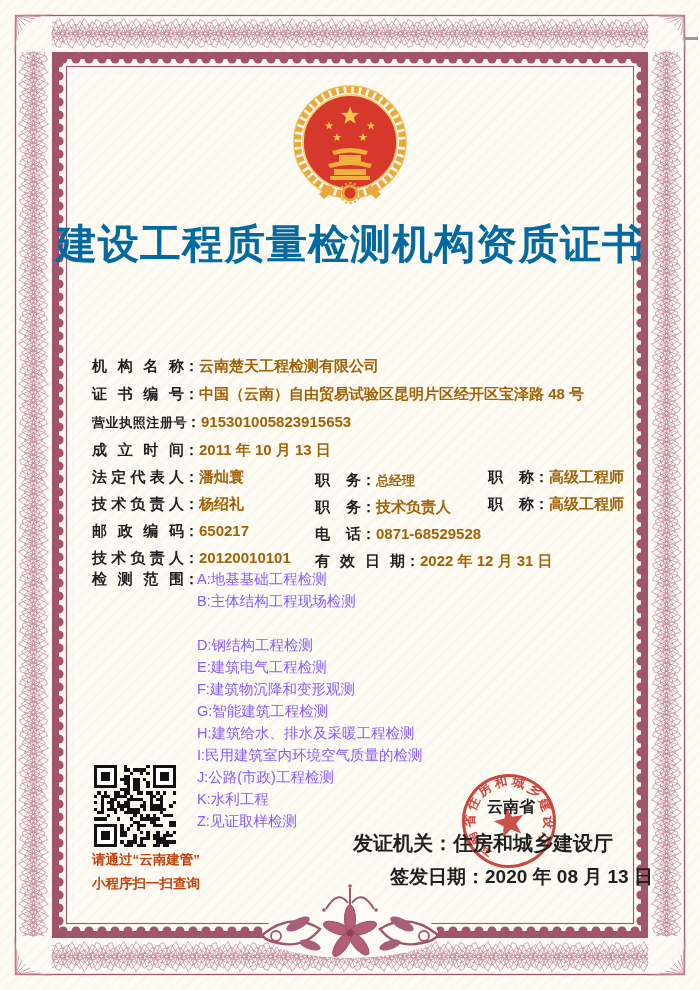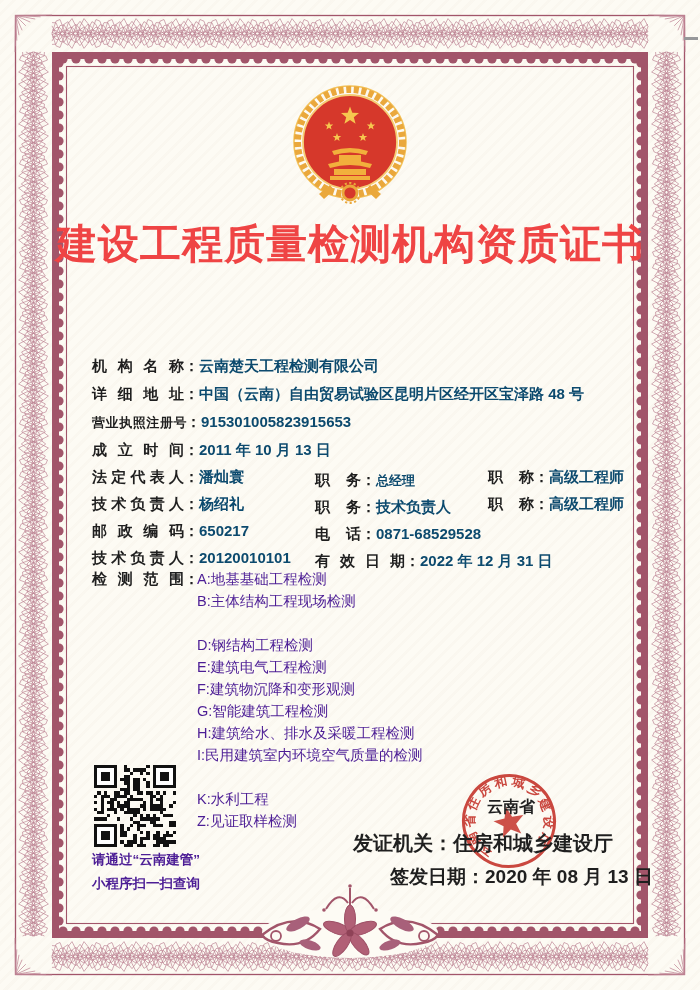--- a/index.html
+++ b/index.html
@@ -3,36 +3,36 @@
 <meta charset="utf-8">
 <style>
   html,body{margin:0;padding:0;background:#ffffff;}
   .sheet{position:relative;width:700px;height:990px;background:#fdfbf4;overflow:hidden;
          font-family:"Liberation Sans","DejaVu Sans",sans-serif;color:#1f1f1f;}
   .sheet:before{content:"";position:absolute;inset:0;
      background:repeating-linear-gradient(135deg,rgba(180,150,120,.035) 0 3px,rgba(255,255,255,0) 3px 9px);}
   svg.frame{position:absolute;left:0;top:0;z-index:1;}
   .emblem{position:absolute;left:292px;top:84px;z-index:2;}
   .title{position:absolute;left:0;top:217px;width:700px;text-align:center;
-         font-size:41px;font-weight:900;letter-spacing:1px;color:#ef4444;z-index:2;}
+         font-size:41px;font-weight:900;letter-spacing:1px;color:#0369a1;z-index:2;}
   .content{position:absolute;inset:0;z-index:3;}
   .row{position:absolute;left:92px;width:560px;height:22px;font-size:15px;white-space:nowrap;}
   .lbl{display:inline-block;text-align:justify;text-align-last:justify;font-weight:700;vertical-align:top;}
   .w4{width:92px;}
   .wlic{width:94px;font-size:13px;letter-spacing:-0.5px;font-weight:700;padding-top:1px;}
   .cl{font-weight:700;}
-  .val{font-weight:600;color:#0c4a6e;}
+  .val{font-weight:600;color:#a16207;}
   .val-sm{font-size:13px;}
   .c2{position:absolute;left:223px;top:3px;}
   .c3{position:absolute;left:396px;top:0;}
   .lbl2{display:inline-block;width:46px;text-align:justify;text-align-last:justify;font-weight:700;}
   .lbl4{display:inline-block;width:90px;text-align:justify;text-align-last:justify;font-weight:700;}
-  .scope-item{position:absolute;left:197px;width:420px;font-size:14.5px;font-weight:500;color:#4c1d95;white-space:nowrap;}
+  .scope-item{position:absolute;left:197px;width:420px;font-size:14.5px;font-weight:500;color:#8b5cf6;white-space:nowrap;}
   .qr-wrap{position:absolute;left:94px;top:765px;z-index:3;}
-  .qr-cap{position:absolute;left:92px;font-size:13.5px;font-weight:700;color:#4c1d95;z-index:3;white-space:nowrap;}
+  .qr-cap{position:absolute;left:92px;font-size:13.5px;font-weight:700;color:#c2410c;z-index:3;white-space:nowrap;}
   .seal{position:absolute;left:424px;top:731px;z-index:4;opacity:.9;}
   .issue-province{position:absolute;left:487px;top:797px;font-size:16px;font-weight:800;z-index:5;}
   .issue-line{position:absolute;left:353px;font-size:20px;font-weight:800;z-index:5;white-space:nowrap;}
   .issue-authority{top:830px;}
   .issue-date{top:864px;font-size:19px;margin-left:37px;}
   .scan-dash{position:absolute;left:684px;top:37px;width:14px;height:3px;background:#97989a;z-index:2;}
 </style>
 </head>
 <body>
 
@@ -426,21 +426,21 @@
 
   <div class="title">建设工程质量检测机构资质证书</div>
 
   <div class="content">
 
     <div class="row" style="top:357px">
       <span class="lbl w4">机构名称</span><span class="cl">：</span><span class="val">云南楚天工程检测有限公司</span>
     </div>
 
     <div class="row" style="top:385px">
-      <span class="lbl w4">详细地址</span><span class="cl">：</span><span class="val">中国（云南）自由贸易试验区昆明片区经开区宝泽路 48 号</span>
+      <span class="lbl w4">证书编号</span><span class="cl">：</span><span class="val">中国（云南）自由贸易试验区昆明片区经开区宝泽路 48 号</span>
     </div>
 
     <div class="row" style="top:413px">
       <span class="lbl wlic">营业执照注册号</span><span class="cl">：</span><span class="val">915301005823915653</span>
     </div>
 
     <div class="row" style="top:441px">
       <span class="lbl w4">成立时间</span><span class="cl">：</span><span class="val">2011 年 10 月 13 日</span>
     </div>
 
@@ -471,20 +471,21 @@
     </div>
 
     <div class="scope-item" style="top:570px">A:地基基础工程检测</div>
     <div class="scope-item" style="top:592px">B:主体结构工程现场检测</div>
     <div class="scope-item" style="top:636px">D:钢结构工程检测</div>
     <div class="scope-item" style="top:658px">E:建筑电气工程检测</div>
     <div class="scope-item" style="top:680px">F:建筑物沉降和变形观测</div>
     <div class="scope-item" style="top:724px">H:建筑给水、排水及采暖工程检测</div>
     <div class="scope-item" style="top:702px">G:智能建筑工程检测</div>
     <div class="scope-item" style="top:746px">I:民用建筑室内环境空气质量的检测</div>
+    <div class="scope-item" style="top:768px">J:公路(市政)工程检测</div>
     <div class="scope-item" style="top:790px">K:水利工程</div>
     <div class="scope-item" style="top:812px">Z:见证取样检测</div>
   </div>
 
   <div class="qr-wrap">
     <svg id="qr" width="82" height="82" viewBox="0 0 25 25" shape-rendering="crispEdges">
         <rect x="9" y="0" width="1" height="1" fill="#111"></rect>
         <rect x="16" y="0" width="1" height="1" fill="#111"></rect>
         <rect x="9" y="1" width="1" height="1" fill="#111"></rect>
         <rect x="10" y="1" width="1" height="1" fill="#111"></rect>

